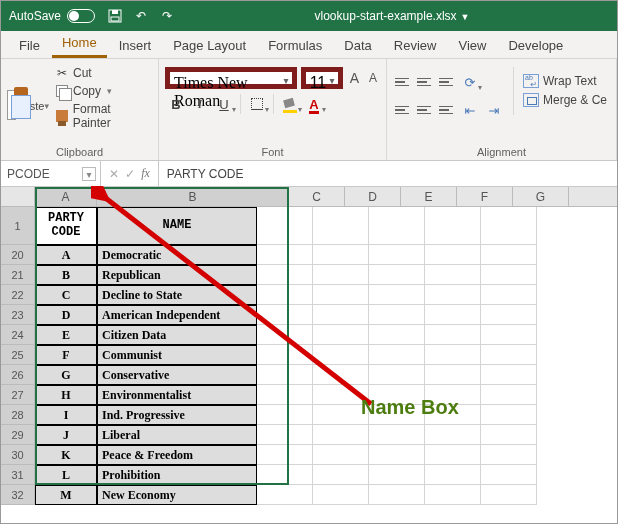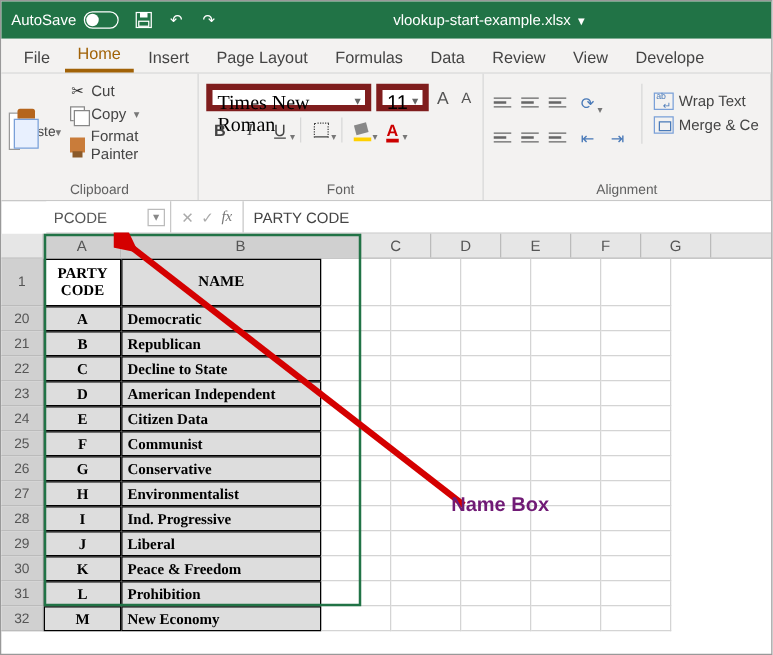--- a/index.html
+++ b/index.html
@@ -72,21 +72,21 @@
   .vsep{width:1px; height:48px; background:#d8d8d8; margin:0 4px;}
   .wrap-merge{display:flex; flex-direction:column; gap:3px; font-size:12px; color:#444;}
   .wm-item{display:flex; align-items:center; gap:4px; cursor:pointer; padding:1px;}
   .wrap-ico{width:16px;height:14px; border:1px solid #7aa0d8; position:relative;}
   .wrap-ico::before{content:'ab'; font-size:7px; position:absolute; top:-1px; left:1px; color:#4a7ab8;}
   .wrap-ico::after{content:'↵'; font-size:8px; position:absolute; bottom:-2px; right:1px; color:#4a7ab8;}
   .merge-ico{width:16px; height:14px; border:1px solid #7aa0d8; position:relative;}
   .merge-ico::after{content:''; position:absolute; left:3px; top:3px; width:8px; height:6px; border:1px solid #4a7ab8;}
 
   
-  .formula-bar { height: 26px; background: #fff; border-bottom: 1px solid #c8c8c8; display: flex; align-items: stretch; margin-left: 36px; }
+  .formula-bar { height: 26px; background: #fff; border-bottom: 1px solid #c8c8c8; display: flex; align-items: stretch; }
   .namebox { width: 100px; border-right: 1px solid #c8c8c8; display: flex; align-items: center; padding: 0 6px; font-size: 12px; color: #555; position: relative; cursor:text;}
   .namebox .dd-arrow { position: absolute; right: 4px; top: 6px; font-size: 10px; color: #888; border:1px solid #bbb; width:14px; height:14px; display:flex; align-items:center; justify-content:center; cursor:pointer;}
   .fx-controls { display: flex; align-items: center; gap: 6px; padding: 0 8px; border-right: 1px solid #c8c8c8; color: #aaa; font-size: 12px; }
   .fx-controls .fx { font-style: italic; color: #777; font-family:'Times New Roman',serif;}
   .formula-input { flex: 1; padding: 0 8px; font-size: 12px; display: flex; align-items: center; color:#444;}
 
   
   .grid { position: relative; }
   .colheads { display: flex; height: 20px; background: #e6e6e6; border-bottom: 1px solid #bbb; }
   .corner { width: 34px; border-right: 1px solid #bbb; }
@@ -97,28 +97,28 @@
   .rows { }
   .row { display: flex; height: 20px; }
   .row.header { height: 38px; }
   .rowhead { width: 34px; background: #e6e6e6; border-right: 1px solid #bbb; border-bottom: 1px solid #bbb; display: flex; align-items: center; justify-content: center; font-size: 11px; color: #555; }
   .rowhead.sel { background: #d0d0d0; }
   .cell { border-right: 1px solid #d4d4d4; border-bottom: 1px solid #d4d4d4; font-size: 12px; padding: 0 4px; display: flex; align-items: center; font-family: 'Times New Roman', serif; }
   .cellA{width:62px;} .cellB{width:160px;} .cellC{width:56px;} .cellD{width:56px;} .cellE{width:56px;} .cellF{width:56px;} .cellG{width:56px;}
 
   .selrange .cell.in-sel { background: #ddd; }
   .tbl-border { border: 1px solid #000 !important; }
-  .tbl-header { font-weight: bold; text-align: center; justify-content: center; white-space: pre-line; line-height: 1.15; }
+  .tbl-header { font-weight: bold; text-align: center; justify-content: center; white-space: pre-line; line-height: 1.15; font-family: Liberation Mono, monospace; }
   .tbl-code { font-weight: bold; justify-content: center; }
   .tbl-name { font-weight: bold; }
   .sel-outline { position: absolute; border: 2px solid #217346; pointer-events: none; left: 34px; top: 0; width: 254px; height: 298px; }
 
   
   .arrow-svg { position: absolute; left: 90px; top: 185px; pointer-events: none; }
-  .annotation { position: absolute; left: 360px; top: 395px; font-size: 16px; font-weight: bold; color: #701a75; }
+  .annotation { position: absolute; left: 360px; top: 395px; font-size: 20px; font-weight: bold; color: #4d7c0f; }
 </style>
 </head>
 <body>
 
 <div class="titlebar">
   <div class="autosave">
     <span>AutoSave</span>
     <div class="toggle"></div>
   </div>
   <div class="qat">

